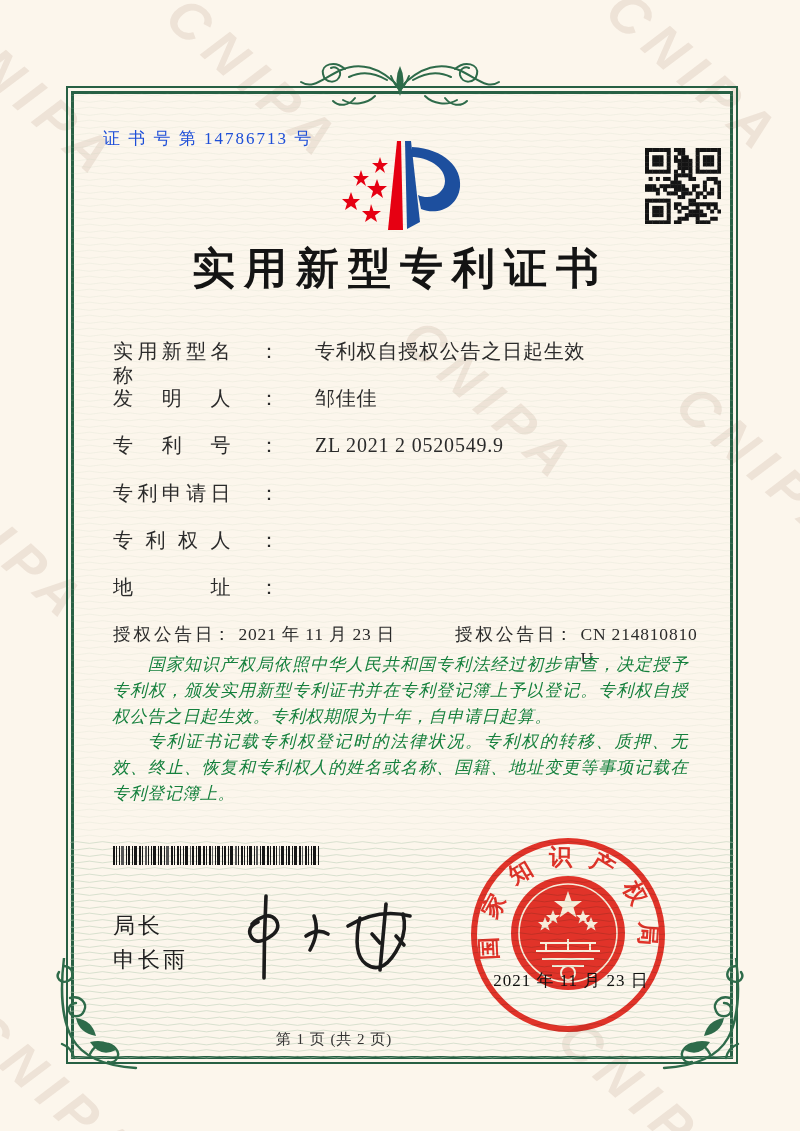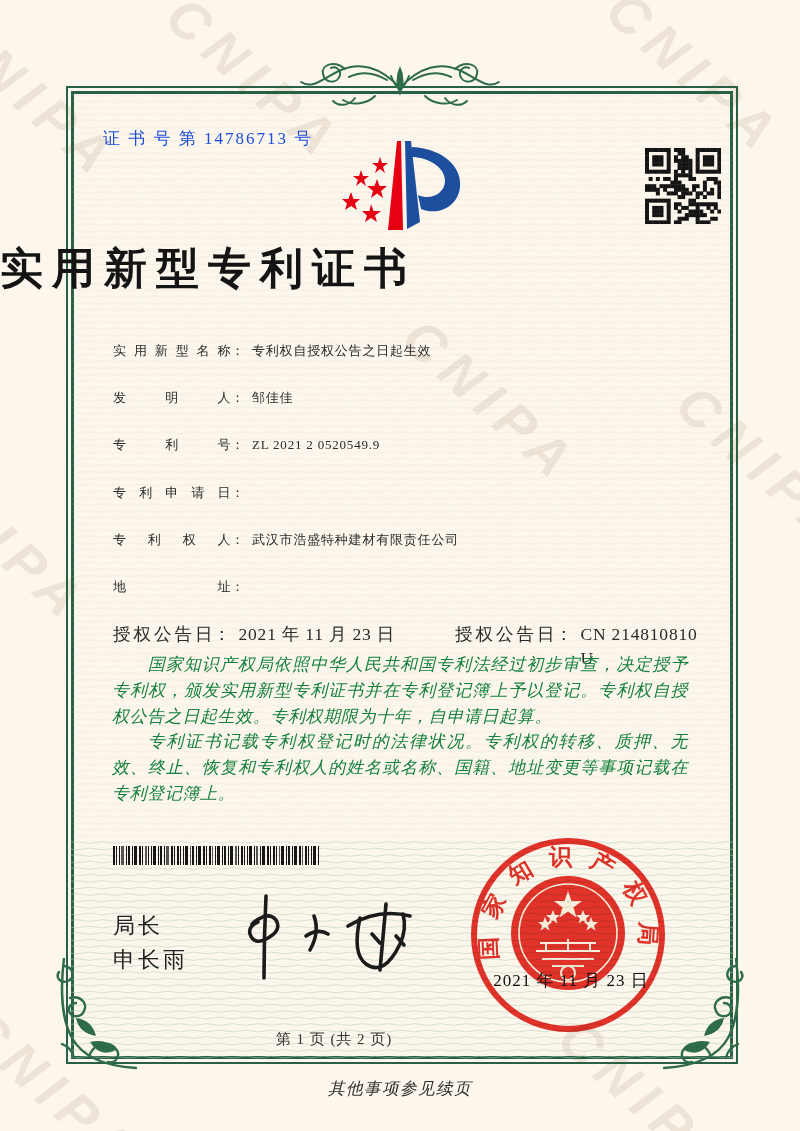--- a/index.html
+++ b/index.html
@@ -33,25 +33,25 @@
   .deco{position:absolute;pointer-events:none;}
   
   .cert-no{
     position:absolute;left:103px;top:127px;
     font-size:17px;letter-spacing:2px;color:#1d4ed8;
   }
   .logo{position:absolute;left:312px;top:134px;}
   .qr{position:absolute;left:645px;top:148px;}
   .title{
     position:absolute;left:0;top:240px;width:800px;
-    font-size:43px;font-weight:bold;
+    text-align:center;font-size:43px;font-weight:bold;
     letter-spacing:9px;color:#141414;
   }
   
-  .row{position:absolute;left:113px;width:585px;font-size:13px;line-height:24px;display:flex;}
+  .row{position:absolute;left:113px;width:585px;font-size:20px;line-height:24px;display:flex;gap:28px;}
   .lbl{
     display:inline-block;width:118px;flex:0 0 118px;
     text-align:justify;text-align-last:justify;
     letter-spacing:0.5px;
   }
   .colon{flex:0 0 auto;}
   .val{margin-left:8px;letter-spacing:0.8px;max-width:452px;}
   .grant-row{position:absolute;left:113px;top:622px;width:600px;font-size:17.5px;line-height:24px;}
   .grant-part{position:absolute;top:0;display:flex;}
   .grant-part .lbl{width:100px;flex:0 0 100px;}
@@ -563,21 +563,20 @@
       <span class="colon">：</span>
     <span class="val">ZL 2021 2 0520549.9</span>
   </div>
   <div class="row" style="top:481px">
     <span class="lbl">专利申请日</span>
       <span class="colon">：</span>
   </div>
   <div class="row" style="top:528px">
     <span class="lbl">专利权人</span>
       <span class="colon">：</span>
-    <span class="val">武汉市浩盛特种建材有限责任公司</span>
   </div>
   <div class="row" style="top:575px">
     <span class="lbl">地址</span>
       <span class="colon">：</span>
   </div>
 
   <div class="grant-row">
     <div class="grant-part" style="left:0">
       <span class="lbl">授权公告日</span>
         <span class="colon">：</span>
@@ -701,15 +700,14 @@
         <path d="M78,108 v8 M100,104 v12 M122,108 v8"></path>
         <path d="M74,124 h52"></path>
         <path d="M84,131 h32"></path>
         <circle cx="100" cy="138" r="7"></circle>
       </g>
     </g>
   </svg>
   <div class="seal-date">2021 年 11 月 23 日</div>
 
   <div class="page-info">第 1 页 (共 2 页)</div>
-  <div class="cont-note">其他事项参见续页</div>
 
 </div>
 
 </body></html>

